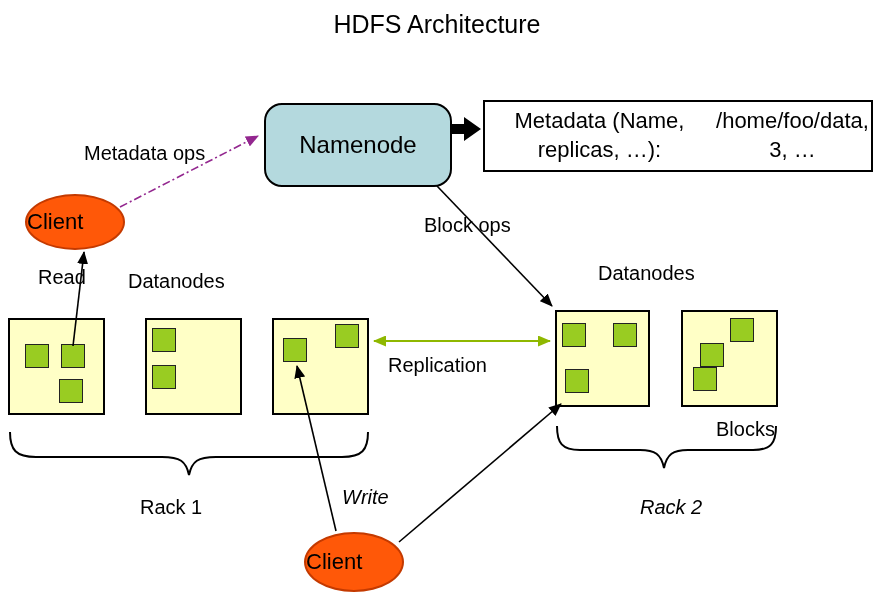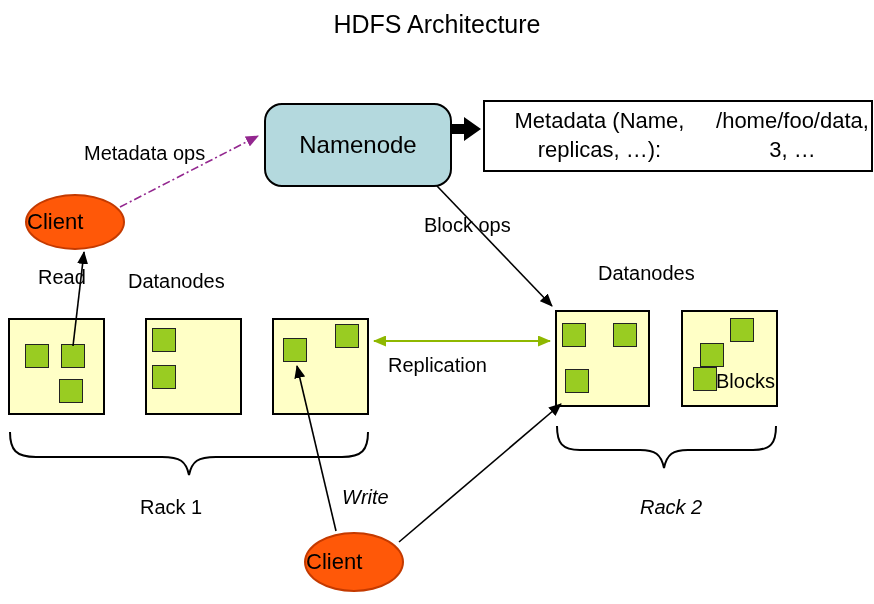--- a/index.html
+++ b/index.html
@@ -27,21 +27,21 @@
   #client-left{left:25px;top:194px;width:96px;height:52px;}
   #client-bottom{left:304px;top:532px;width:96px;height:56px;}
   .dnbox{position:absolute;width:97px;height:97px;background:#ffffc6;border:2px solid #000;box-sizing:border-box;}
   #dn1{left:8px;top:318px;}
   #dn2{left:145px;top:318px;}
   #dn3{left:272px;top:318px;}
   #dn4{left:555px;top:310px;width:95px;}
   #dn5{left:681px;top:310px;}
   .blocksq{position:absolute;width:24px;height:24px;background:#99cc22;border:1px solid #222;box-sizing:border-box;}
   #overlay{position:absolute;left:0;top:0;width:874px;height:604px;pointer-events:none;}
-  #label-blocks{z-index:5;}
+  #label-blocks{z-index:5;margin-top:48px;}
 </style>
 </head>
 <body>
 
 <div id="stage">
 
   <div id="title">HDFS Architecture</div>
 
   <div id="namenode">
     <span>Namenode</span>

